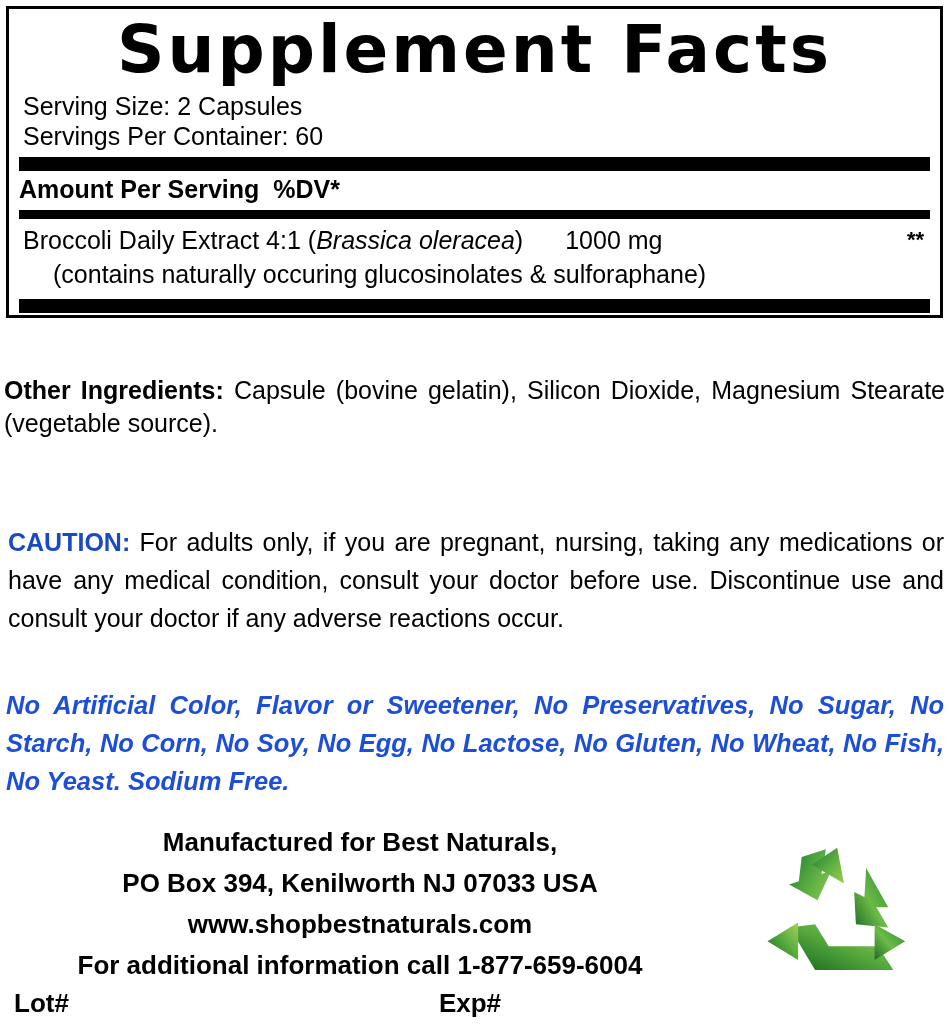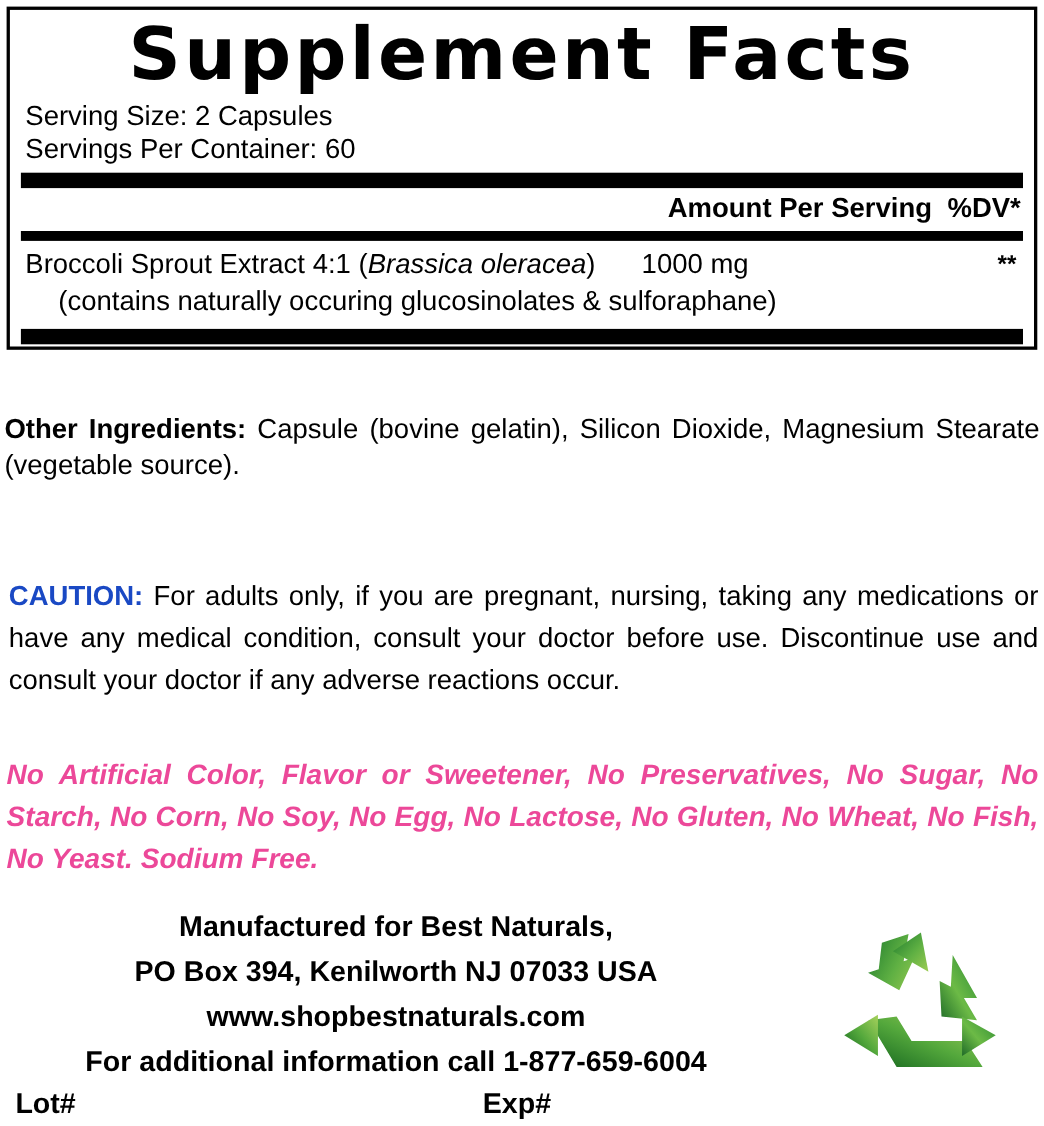--- a/index.html
+++ b/index.html
@@ -54,21 +54,21 @@
     margin: 6px 0 0 0;
   }
   .rule-mid {
     height: 9px;
     background: #000;
     margin: 3px 0 0 0;
   }
 
   .amt-row {
     display: flex;
-    justify-content: flex-end;
+    justify-content: flex-start;
     align-items: baseline;
     font-weight: bold;
     font-size: 25px;
     line-height: 34px;
     padding: 1px 2px 1px 0;
     gap: 14px;
   }
 
   .nutrient-row {
     display: flex;
@@ -130,21 +130,21 @@
     color: #1a49c4;
     font-weight: bold;
   }
 
   
   .claims {
     position: absolute;
     left: 6px;
     top: 686px;
     width: 938px;
-    color: #ec4899;
+    color: #1d4ed8;
     font-weight: bold;
     font-style: italic;
     font-size: 25.5px;
     line-height: 38px;
     text-align: justify;
     text-justify: inter-word;
   }
 
   
   .manu {
@@ -196,21 +196,21 @@
     <div class="rule-thick"></div>
 
     <div class="amt-row">
       <span>Amount Per Serving</span>
       <span>%DV*</span>
     </div>
 
     <div class="rule-mid"></div>
 
     <div class="nutrient-row">
-      <span class="nutrient-name"><span>Broccoli Sprout Extract 4:1 (</span><i>Brassica oleracea</i><span>)</span></span>
+      <span class="nutrient-name"><span>Broccoli Daily Extract 4:1 (</span><i>Brassica oleracea</i><span>)</span></span>
       <span class="nutrient-amt">1000 mg</span>
       <span class="nutrient-dv">**</span>
     </div>
 
     <div class="nutrient-sub">(contains naturally occuring glucosinolates &amp; sulforaphane)</div>
 
     <div class="rule-thick"></div>
 
   </div>
 

